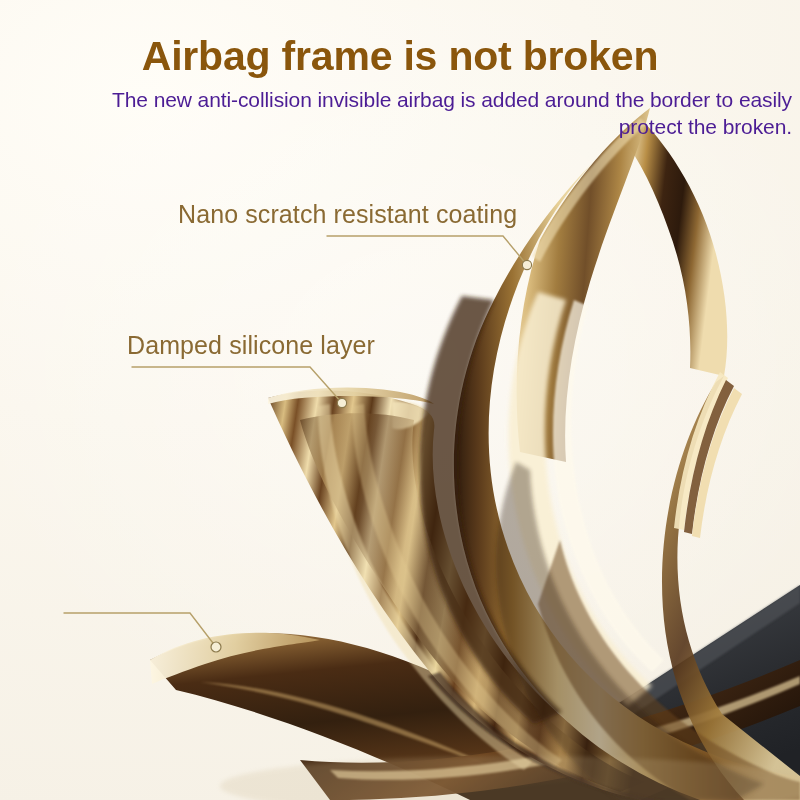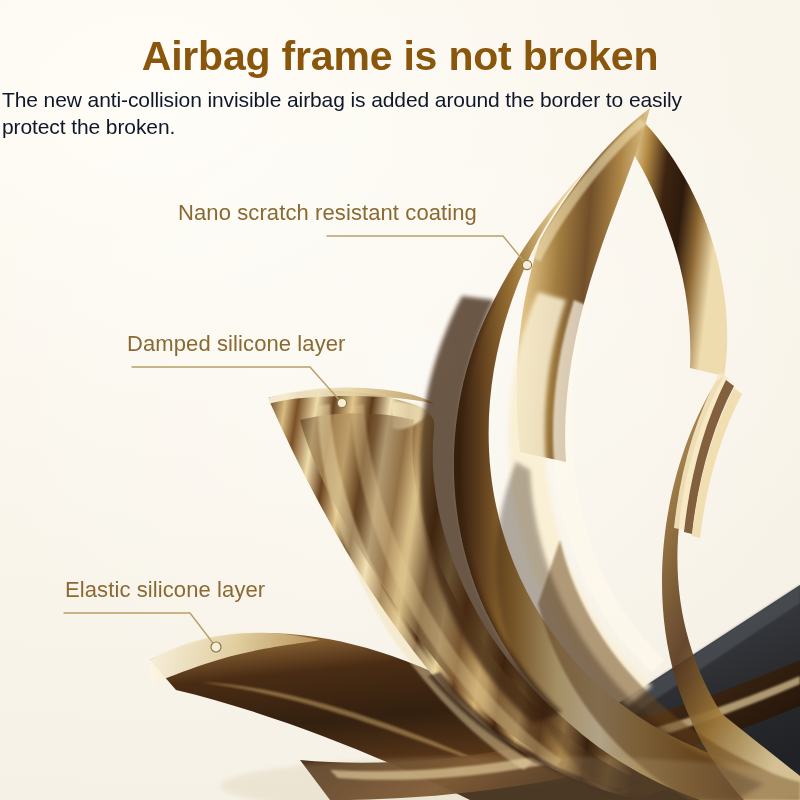--- a/index.html
+++ b/index.html
@@ -45,34 +45,34 @@
     text-align: center;
     font-size: 41px;
     font-weight: bold;
     letter-spacing: -0.2px;
     color: #8a560c;
     text-shadow: 0 1px 0 rgba(255,255,255,0.45);
     white-space: nowrap;
   }
   .subline {
     position: absolute;
-    left: 2px;
+    left: 12px;
     width: 780px;
-    text-align: left;
+    text-align: right;
     font-size: 21px;
     line-height: 27px;
-    color: #0f172a;
+    color: #4c1d95;
     letter-spacing: -0.1px;
   }
   .subline.l1 { top: 86px; }
   .subline.l2 { top: 113px; }
 
   .callout-label {
     position: absolute;
-    font-size: 22px;
+    font-size: 25px;
     color: #8a6a33;
     white-space: nowrap;
     letter-spacing: 0.1px;
   }
   #label-nano    { left: 178px; top: 200px; }
   #label-damped  { left: 127px; top: 331px; }
   #label-elastic { left: 65px;  top: 577px; }
 
   
   .leaders { position:absolute; inset:0; }
@@ -347,15 +347,14 @@
   <div class="headline">Airbag frame is not broken</div>
 
   <div class="subline l1">The new anti-collision invisible airbag is added around the border to easily</div>
 
   <div class="subline l2">protect the broken.</div>
 
   <div class="callout-label" id="label-nano">Nano scratch resistant coating</div>
 
   <div class="callout-label" id="label-damped">Damped silicone layer</div>
 
-  <div class="callout-label" id="label-elastic">Elastic silicone layer</div>
 
 </div>
 
 </body></html>

